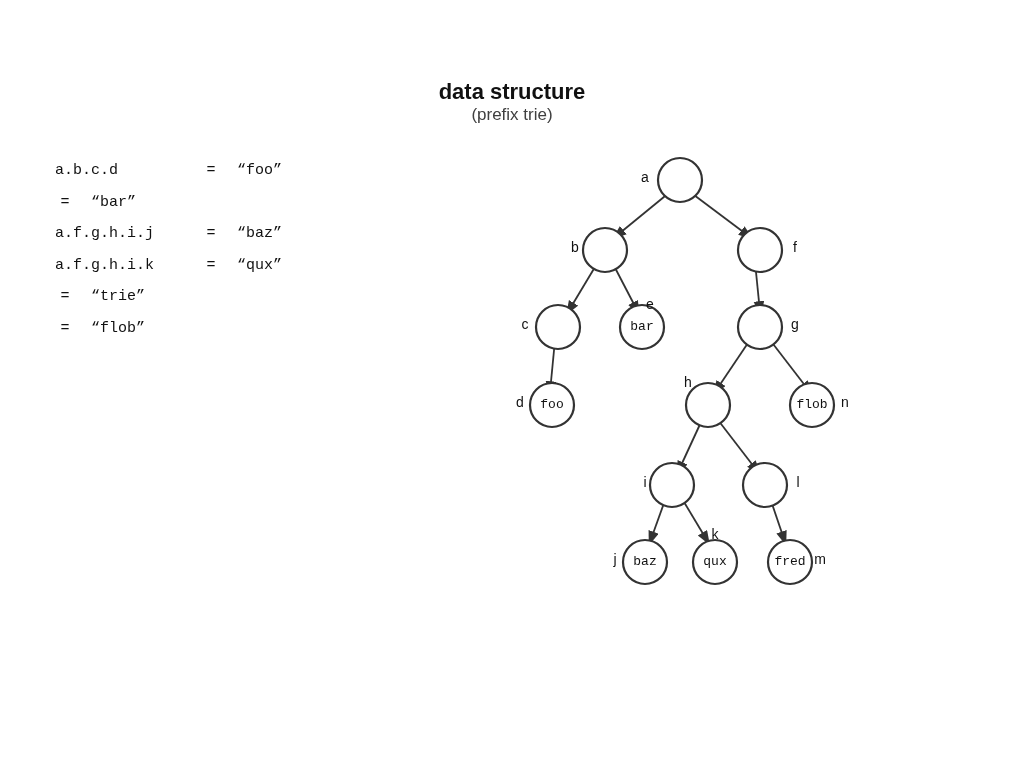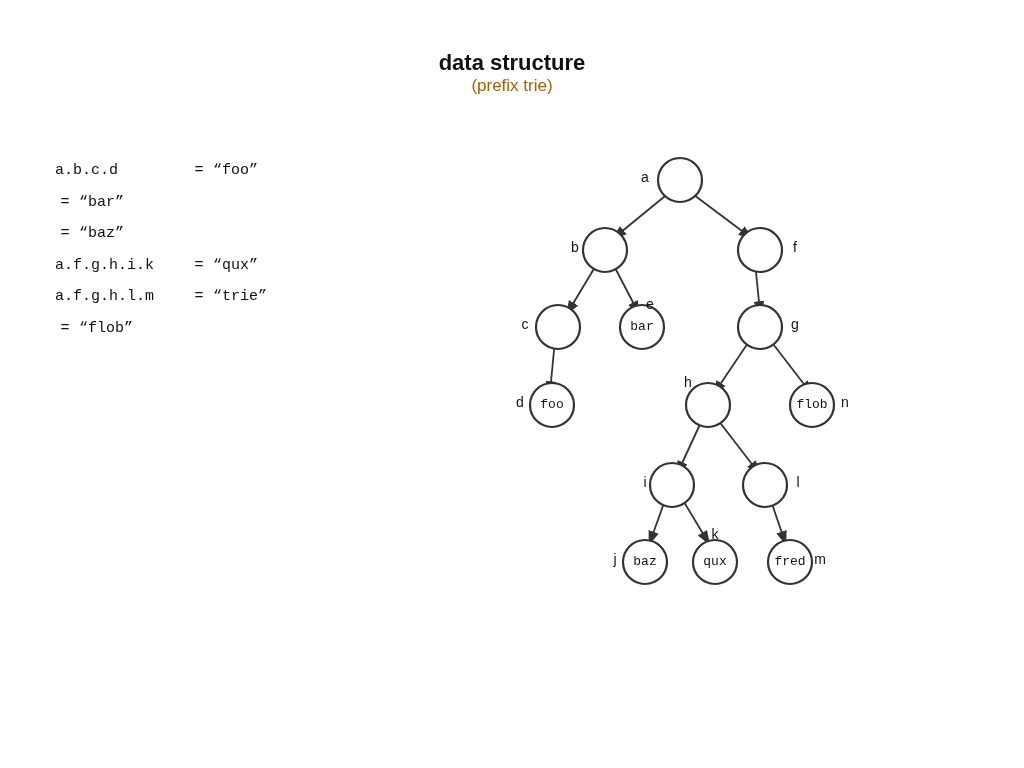--- a/index.html
+++ b/index.html
@@ -7,49 +7,49 @@
       background: #fff;
       font-family: 'Courier New', Courier, monospace;
       width: 1024px;
       height: 768px;
       overflow: hidden;
       position: relative;
     }
 
     #page-title {
       text-align: center;
-      padding-top: 50px;
+      padding-top: 79px;
       margin-bottom: 4px;
     }
 
     #page-title .main-title {
       font-family: Arial, sans-serif;
       font-weight: bold;
       font-size: 22px;
       color: #111;
     }
 
     #page-title .sub-title {
       font-family: Arial, sans-serif;
       font-size: 17px;
-      color: #a16207;
+      color: #404040;
     }
 
     .left-panel {
       position: absolute;
       top: 155px;
       left: 55px;
       font-size: 15px;
       line-height: 2.1;
       color: #111;
     }
 
     .left-panel .entry {
       display: flex;
-      gap: 4px;
+      gap: 16px;
     }
 
     .left-panel .key {
       width: 130px;
       display: inline-block;
     }
 
     .left-panel .eq {
       width: 20px;
       display: inline-block;
@@ -110,30 +110,30 @@
 <div class="entry">
       <span class="key">a.b.c.d</span>
       <span class="eq">=</span>
       <span class="val">“foo”</span>
     </div>
     <div class="entry">
       <span class="eq">=</span>
       <span class="val">“bar”</span>
     </div>
     <div class="entry">
+      <span class="key">a.f.g.h.i.j</span>
       <span class="eq">=</span>
       <span class="val">“baz”</span>
     </div>
     <div class="entry">
       <span class="key">a.f.g.h.i.k</span>
       <span class="eq">=</span>
       <span class="val">“qux”</span>
     </div>
     <div class="entry">
-      <span class="key">a.f.g.h.l.m</span>
       <span class="eq">=</span>
       <span class="val">“trie”</span>
     </div>
     <div class="entry">
       <span class="eq">=</span>
       <span class="val">“flob”</span>
     </div>
   </div>
 
 <svg id="trie-svg">

